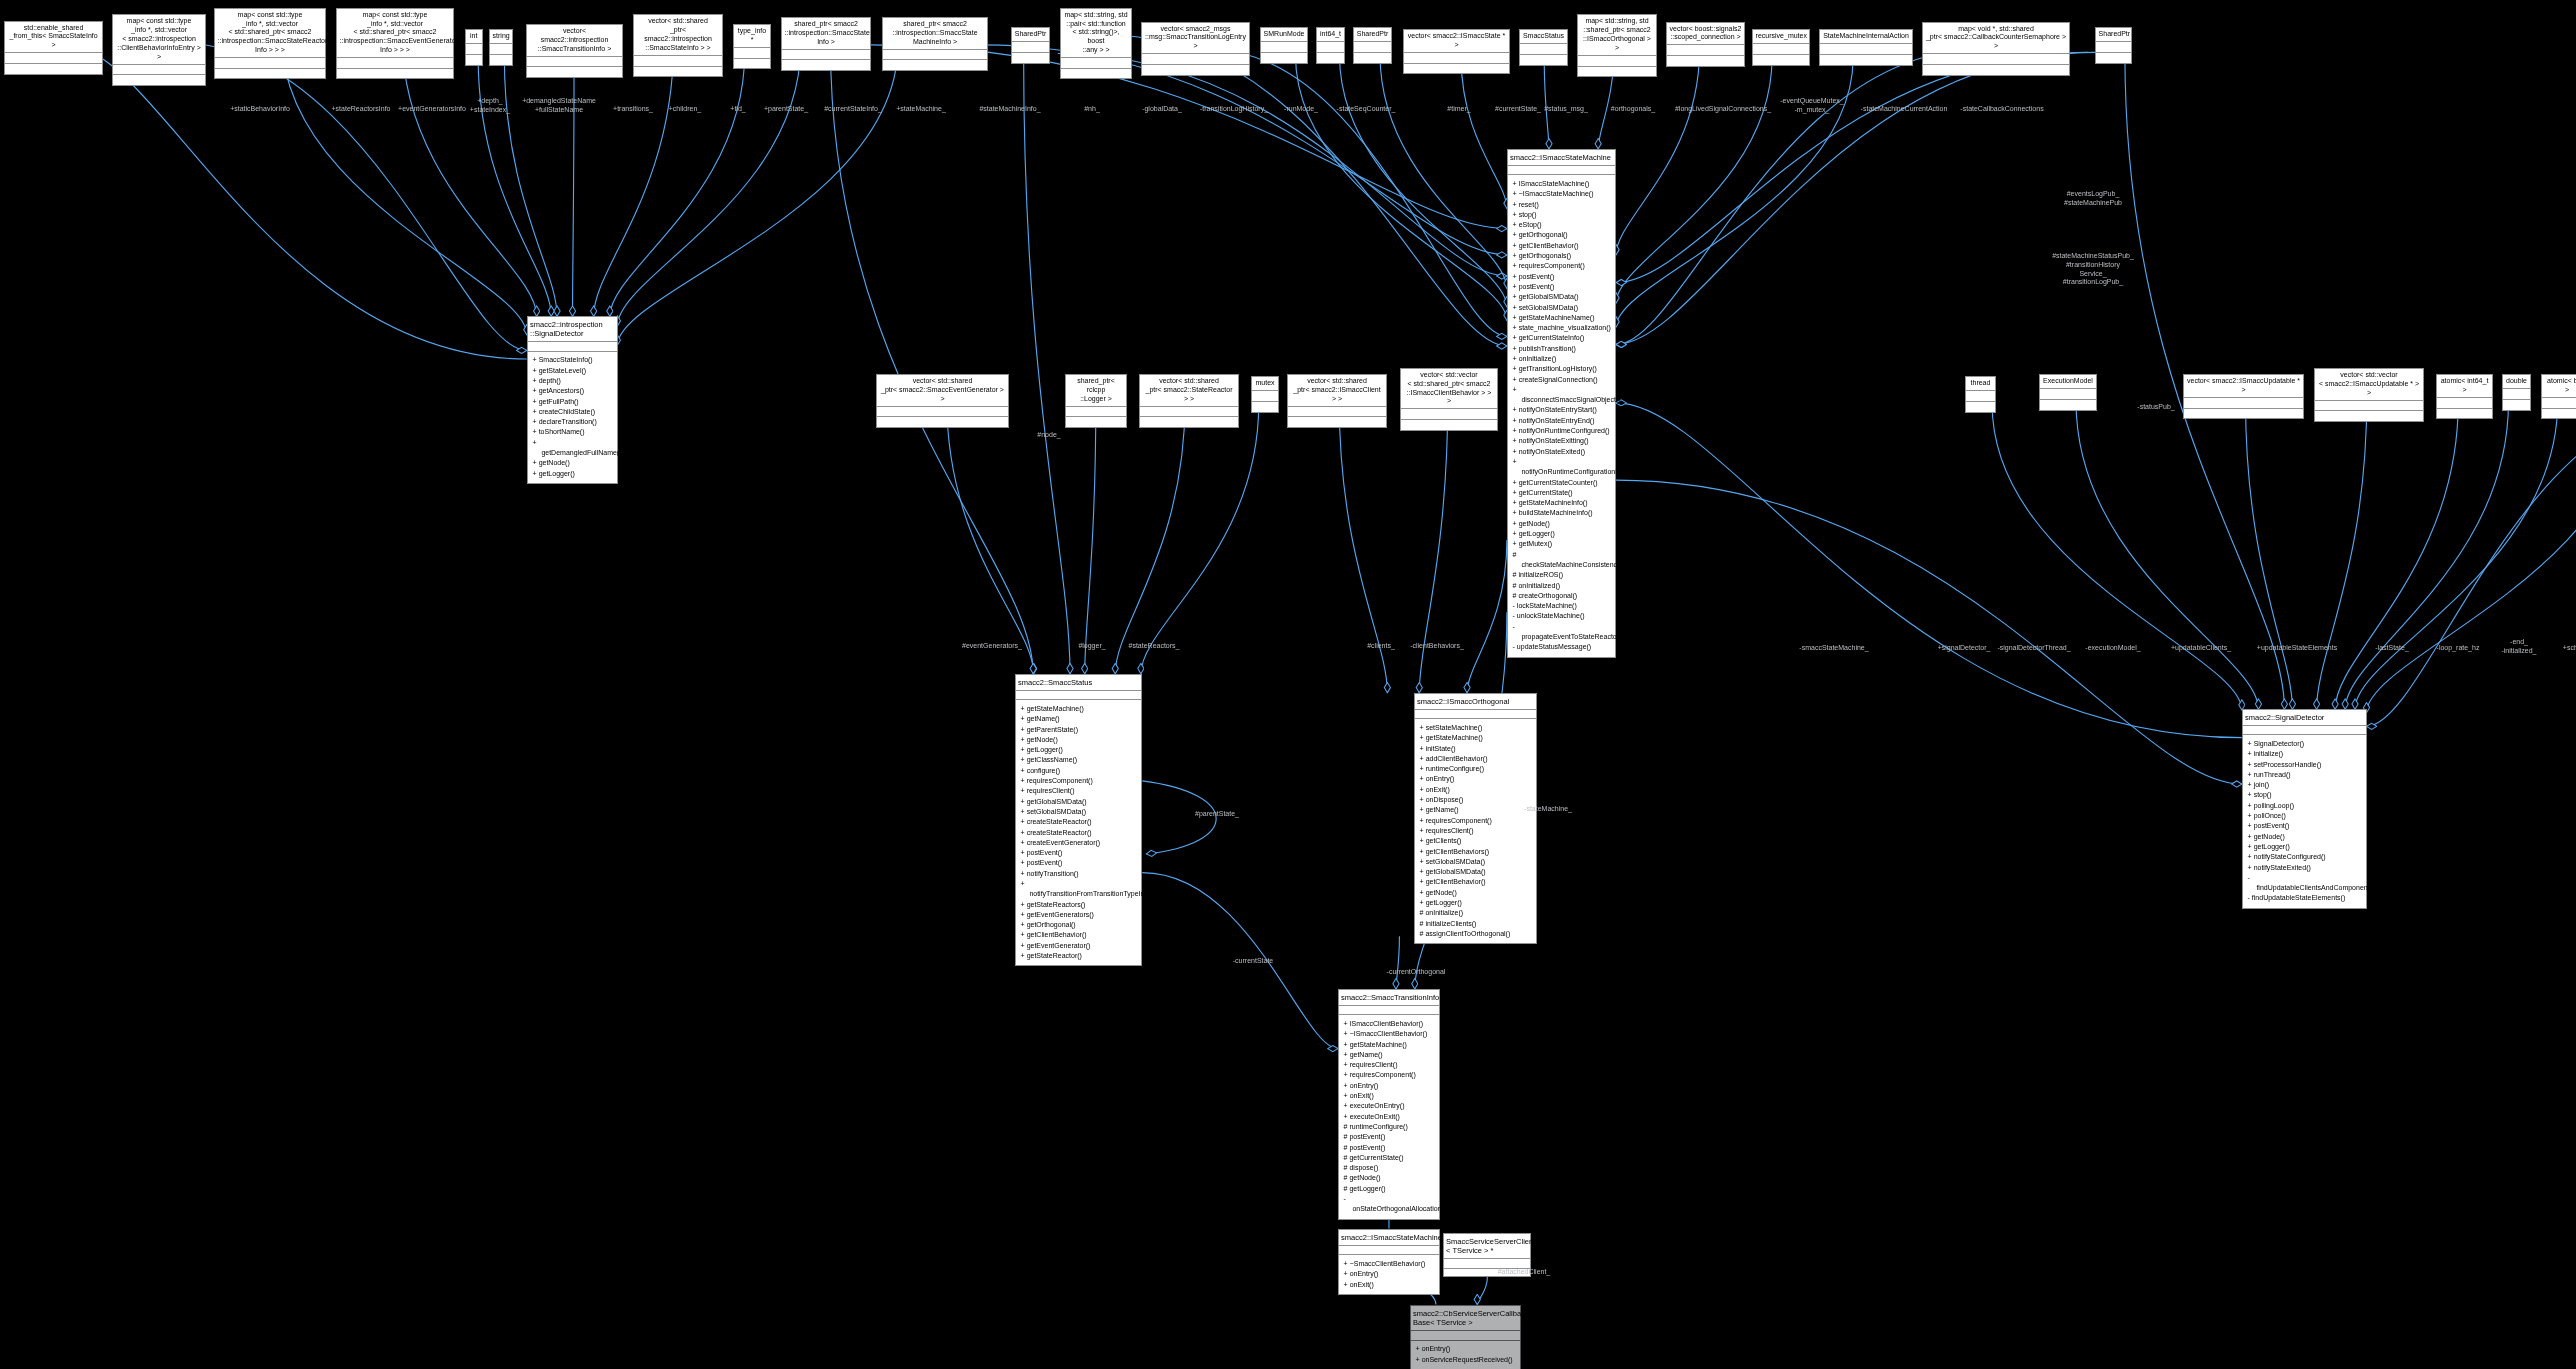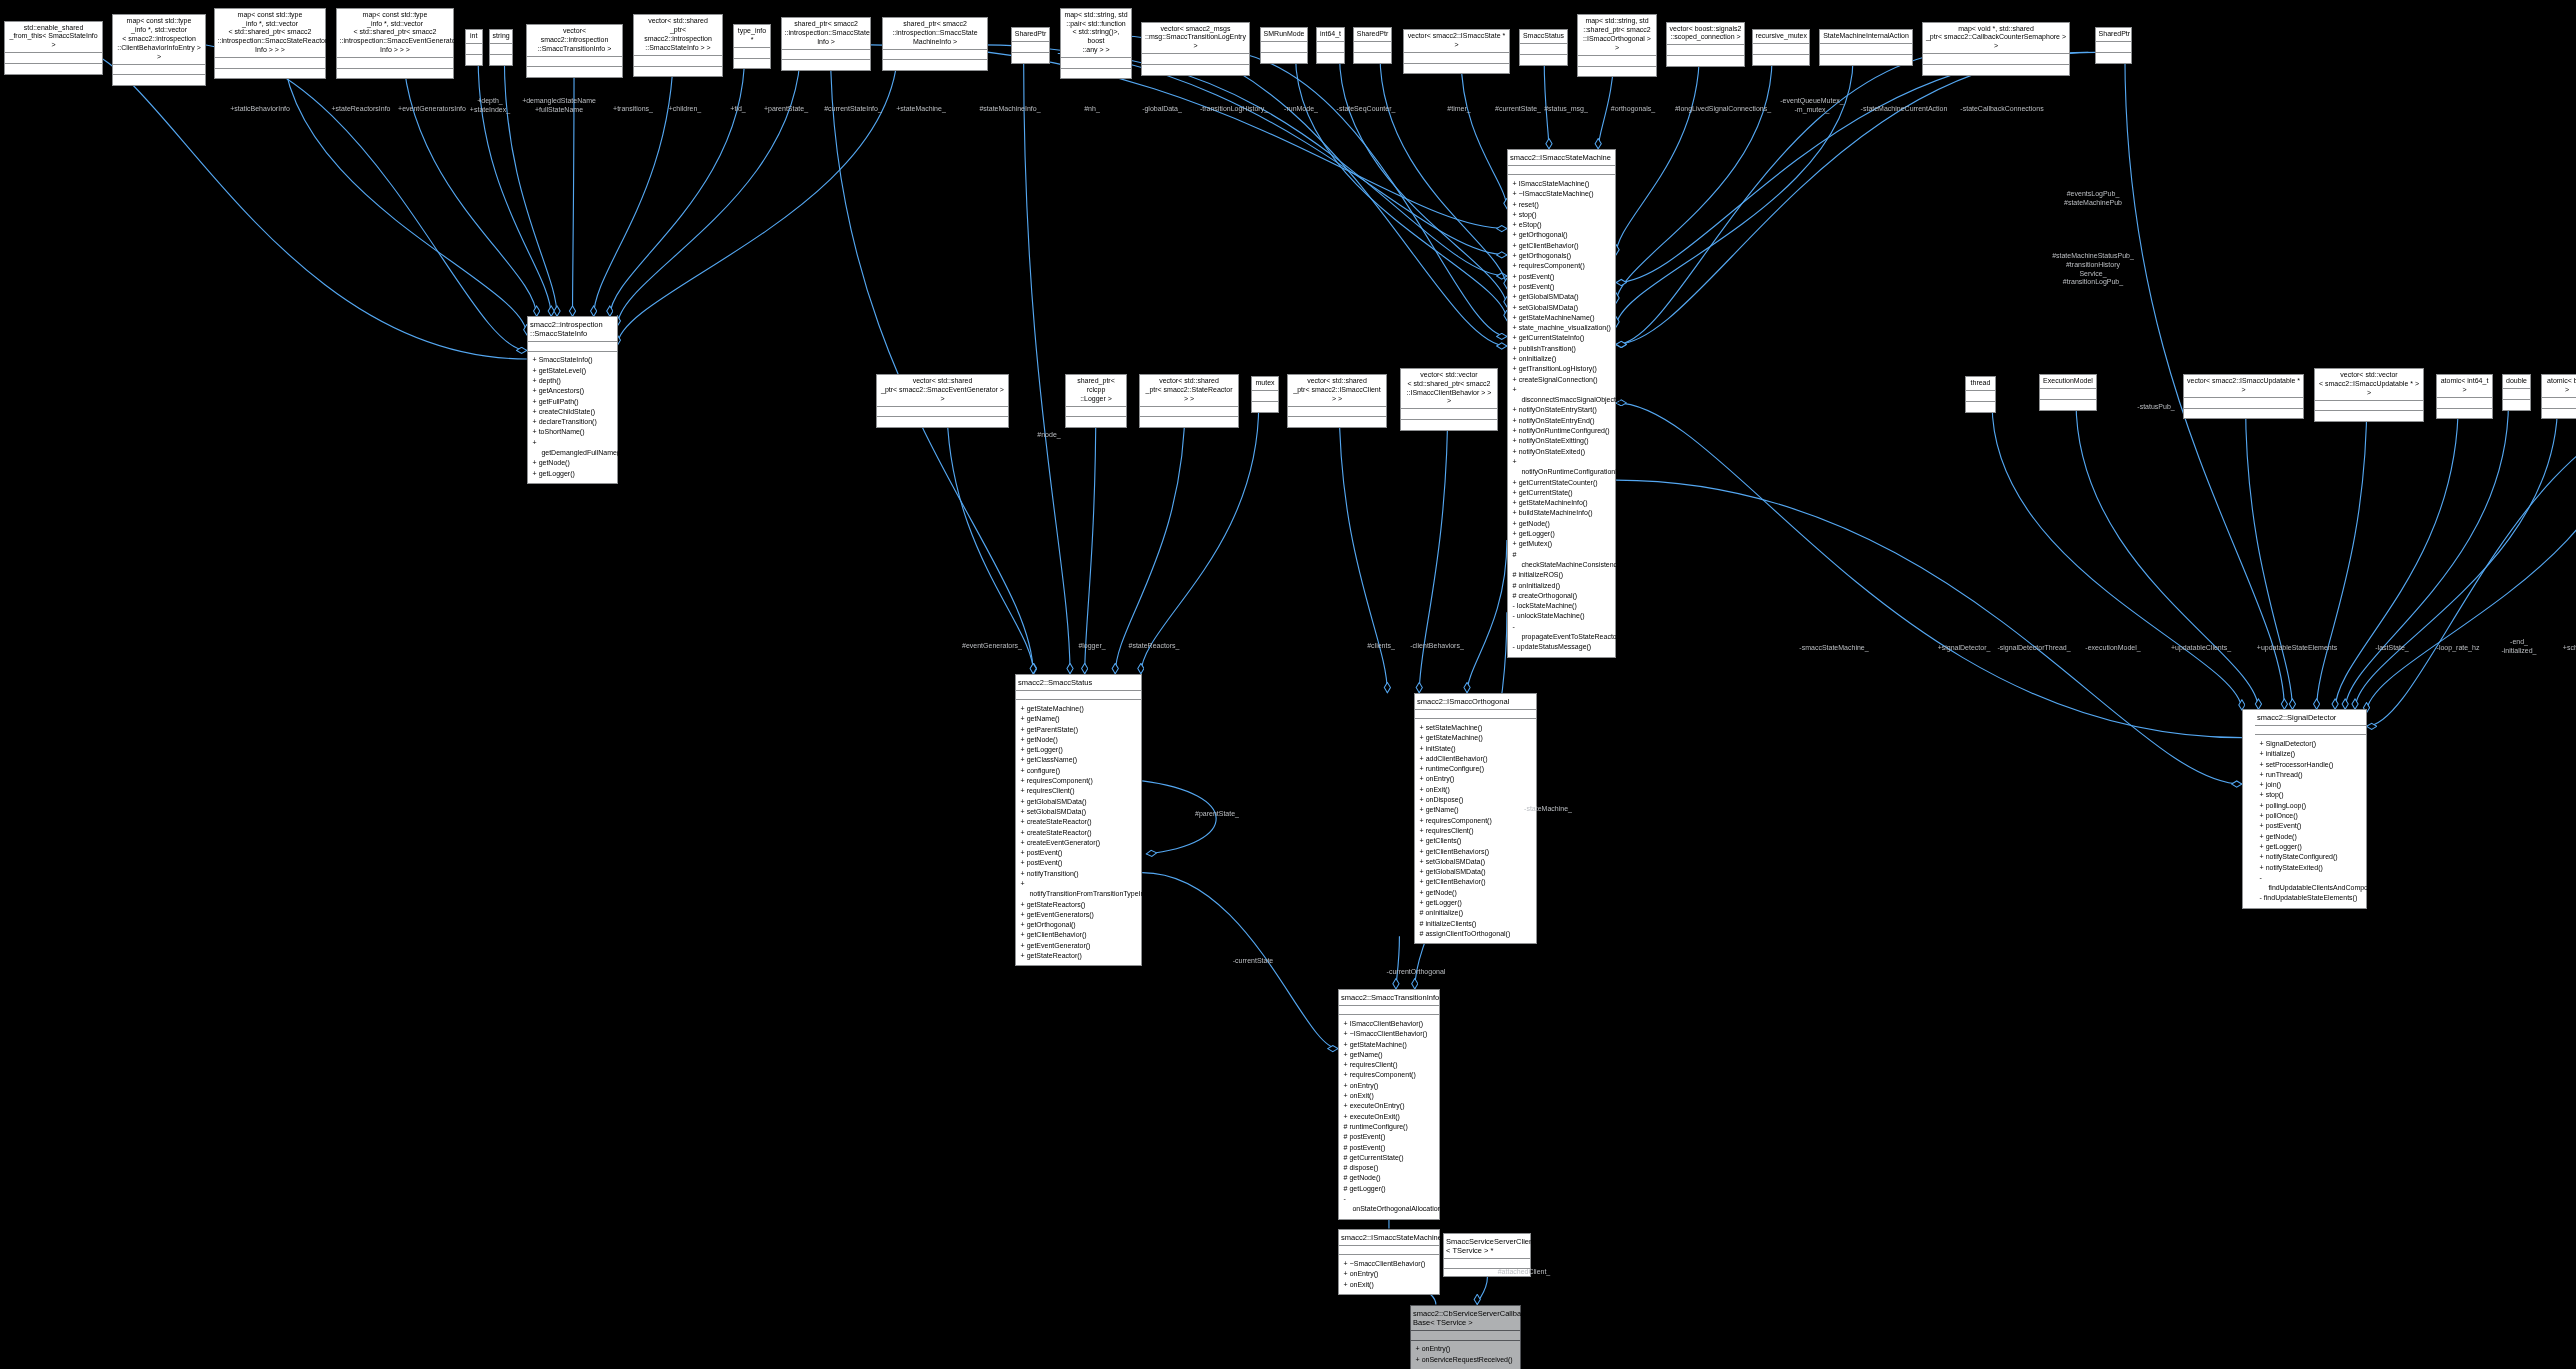--- a/index.html
+++ b/index.html
@@ -137,21 +137,21 @@
         <div class="mrow"># onInitialized()</div>
         <div class="mrow"># createOrthogonal()</div>
         <div class="mrow">- lockStateMachine()</div>
         <div class="mrow">- unlockStateMachine()</div>
         <div class="mrow">- propagateEventToStateReactors()</div>
         <div class="mrow">- updateStatusMessage()</div>
       </div>
     </div>
     <div class="cls" style="left: 527px; top: 316px; width: 91px; min-height: 148px;">
       <div class="cls-title">smacc2::introspection
-::SmaccStateInfo</div>
+::SignalDetector</div>
       <div class="cls-attrs"></div>
       <div class="cls-members">
         <div class="mrow">+ SmaccStateInfo()</div>
         <div class="mrow">+ getStateLevel()</div>
         <div class="mrow">+ depth()</div>
         <div class="mrow">+ getAncestors()</div>
         <div class="mrow">+ getFullPath()</div>
         <div class="mrow">+ createChildState()</div>
         <div class="mrow">+ declareTransition()</div>
         <div class="mrow">+ toShortName()</div>
@@ -210,21 +210,21 @@
         <div class="mrow">+ setGlobalSMData()</div>
         <div class="mrow">+ getGlobalSMData()</div>
         <div class="mrow">+ getClientBehavior()</div>
         <div class="mrow">+ getNode()</div>
         <div class="mrow">+ getLogger()</div>
         <div class="mrow"># onInitialize()</div>
         <div class="mrow"># initializeClients()</div>
         <div class="mrow"># assignClientToOrthogonal()</div>
       </div>
     </div>
-    <div class="cls" style="left: 2242px; top: 709px; width: 125px; min-height: 155px; padding-left: 12px;">
+    <div class="cls" style="left: 2242px; top: 709px; width: 125px; min-height: 155px;">
       <div class="cls-title">smacc2::SignalDetector</div>
       <div class="cls-attrs"></div>
       <div class="cls-members">
         <div class="mrow">+ SignalDetector()</div>
         <div class="mrow">+ initialize()</div>
         <div class="mrow">+ setProcessorHandle()</div>
         <div class="mrow">+ runThread()</div>
         <div class="mrow">+ join()</div>
         <div class="mrow">+ stop()</div>
         <div class="mrow">+ pollingLoop()</div>

